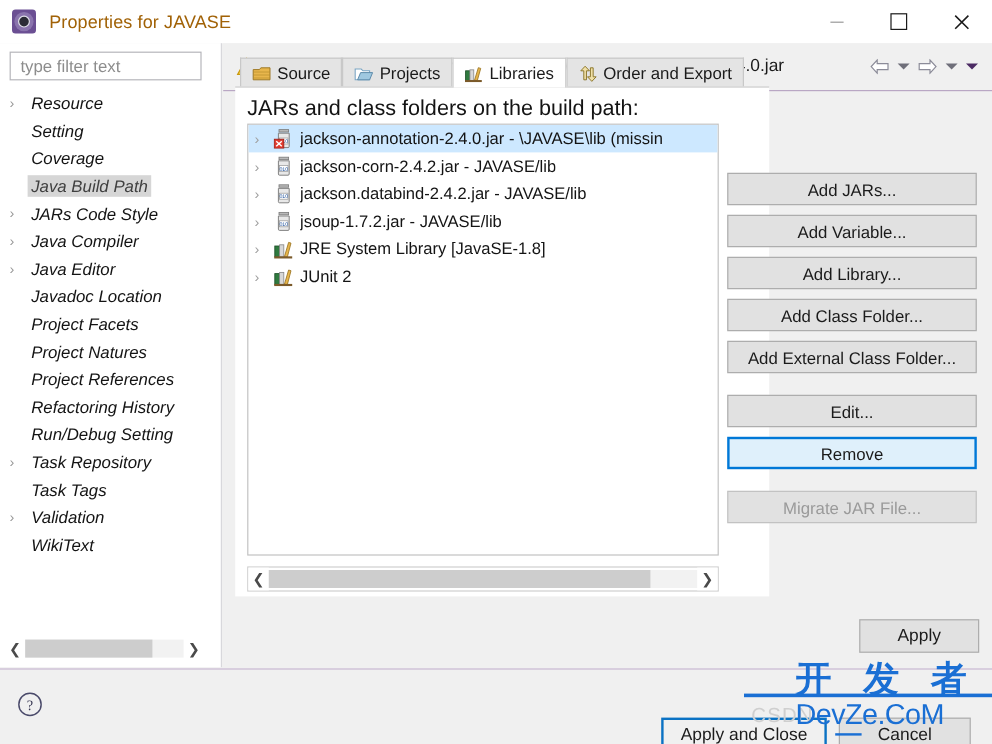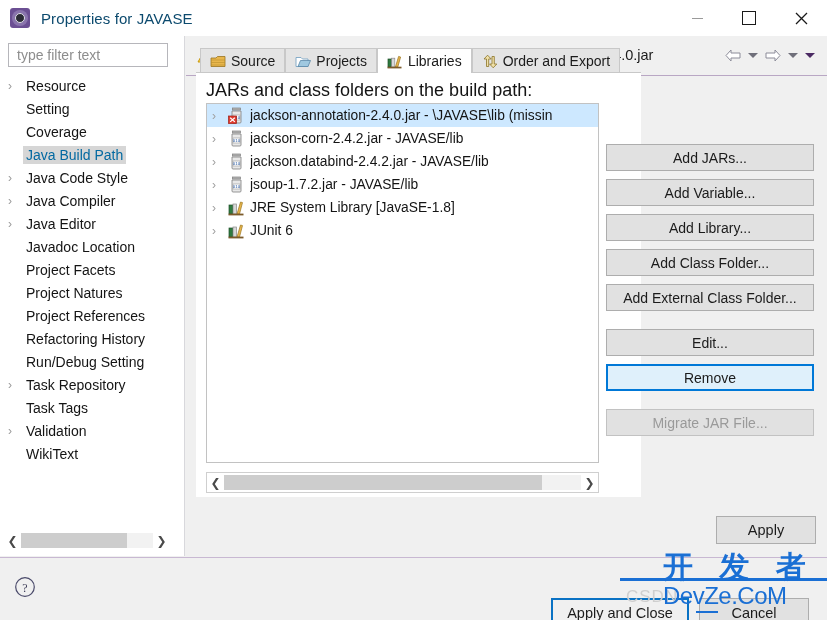--- a/index.html
+++ b/index.html
@@ -50,21 +50,21 @@
   .title-icon .gear-inner {
     position: absolute; left: 6px; top: 6px;
     width: 10px; height: 10px;
     background: #2b2b35;
     border-radius: 50%;
     border: 1px solid #dfdfe8;
   }
   .title-text {
     margin-left: 10px;
     font-size: 15px;
-    color: #0c4a6e;
+    color: #a16207;
     letter-spacing: .1px;
     white-space: nowrap;
   }
   .win-controls {
     margin-left: auto;
     display: flex;
     height: 36px;
   }
   .win-btn {
     width: 52px; height: 36px;
@@ -128,24 +128,24 @@
     color: #141414;
     white-space: nowrap;
   }
   .tree-item .twisty {
     width: 15px; flex: none;
     font-size: 12px;
     color: #9a9a9a;
     line-height: 1;
     display: flex; align-items: center;
   }
-  .tree-item .tlabel { padding: 1px 3px; }
+  .tree-item .tlabel { padding: 1px 3px; font-style: italic; }
   .tree-item.selected .tlabel {
     background: #d6d6d6;
-    color: #0369a1;
+    color: #404040;
   }
 
   .lp-scroll {
     position: absolute;
     left: 4px; bottom: 6px;
     width: 166px; height: 19px;
     display: flex; align-items: center;
     background: #ffffff;
   }
   .sb-arrow {
@@ -468,21 +468,21 @@
         <div class="tree-item">
           <span class="twisty"></span>
           <span class="tlabel">Coverage</span>
         </div>
         <div class="tree-item selected">
           <span class="twisty"></span>
           <span class="tlabel">Java Build Path</span>
         </div>
         <div class="tree-item">
           <span class="twisty">›</span>
-          <span class="tlabel">Java Code Style</span>
+          <span class="tlabel">JARs Code Style</span>
         </div>
         <div class="tree-item">
           <span class="twisty">›</span>
           <span class="tlabel">Java Compiler</span>
         </div>
         <div class="tree-item">
           <span class="twisty">›</span>
           <span class="tlabel">Java Editor</span>
         </div>
         <div class="tree-item">
@@ -663,21 +663,21 @@
         <span class="rlabel">JRE System Library [JavaSE-1.8]</span>
       </div>
       <div class="jar-row">
         <span class="twisty">›</span>
         <svg viewBox="0 0 17 17" class="ricon">
           <rect x="1" y="6" width="4" height="9" fill="#2f7a3f" stroke="#1d4f28" stroke-width=".7"></rect>
           <rect x="5" y="5" width="3.5" height="10" fill="#d8d8d8" stroke="#8a8a8a" stroke-width=".7"></rect>
           <path d="M9 15 L12.5 3 L14.5 3.6 L11.5 15 Z" fill="#e8b64c" stroke="#9a7420" stroke-width=".7"></path>
           <rect x="0.5" y="14.6" width="15" height="1.8" fill="#7b5a2a"></rect>
         </svg>
-        <span class="rlabel">JUnit 6</span>
+        <span class="rlabel">JUnit 2</span>
       </div>
     </div>
 
   <div class="jar-hscroll">
     <div class="sb-arrow">❮</div>
     <div class="sb-track">
       <div class="sb-thumb" style="width:89%;"></div>
     </div>
     <div class="sb-arrow">❯</div>
   </div>

